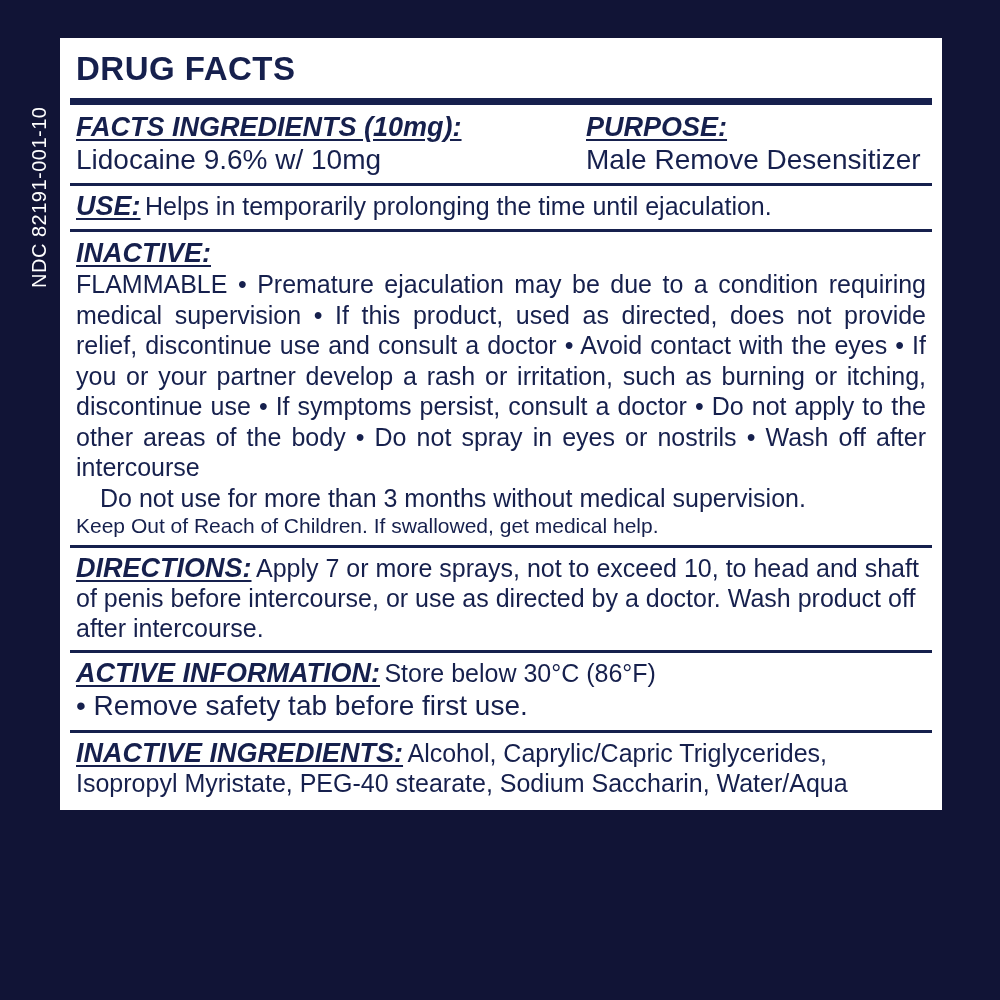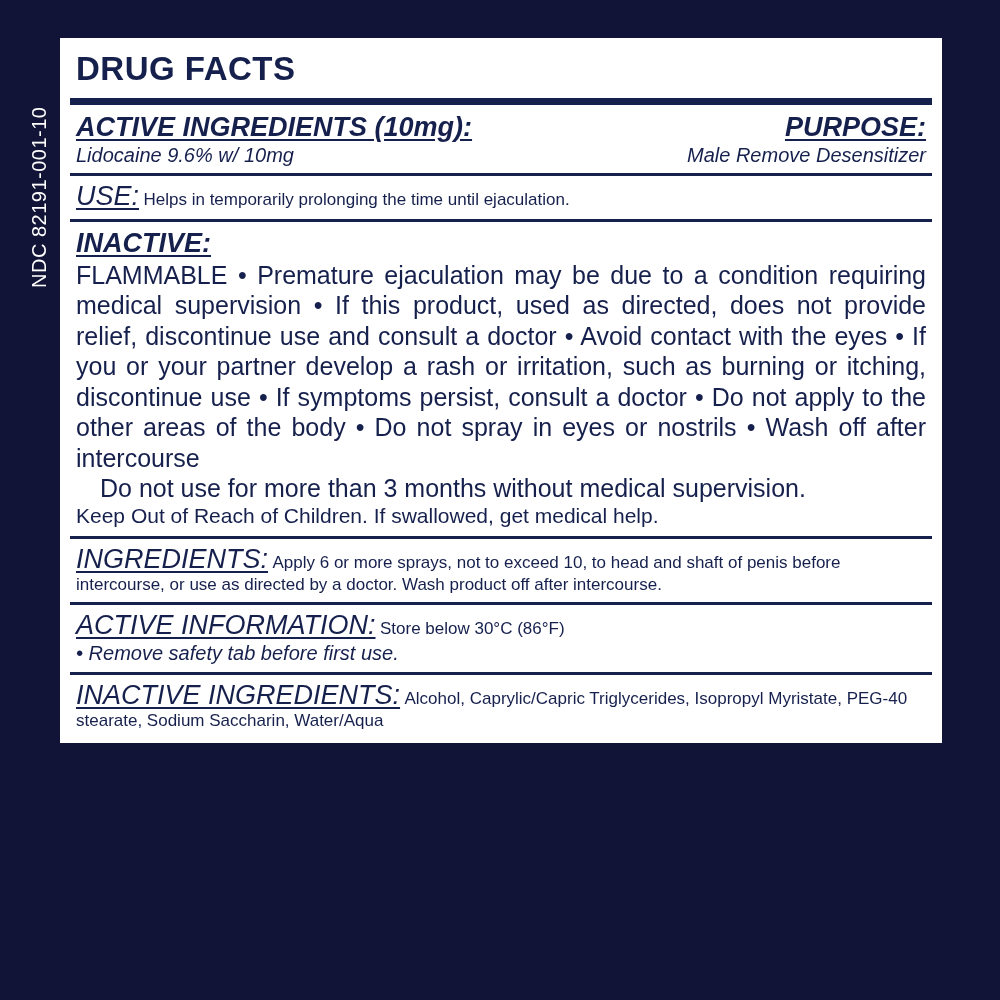--- a/index.html
+++ b/index.html
@@ -68,49 +68,48 @@
     color: #16204d;
     font-family: "Liberation Sans", sans-serif;
   }
   .two-col {
     display: flex;
     justify-content: space-between;
     align-items: flex-start;
     padding: 6px 16px 6px 16px;
   }
   .col-left { width: 58%; }
-  .col-right { width: 40%; text-align: right; }
+  .col-right { width: 40%; }
   .hdr {
     font-style: italic;
-    font-weight: normal;
+    font-weight: bold;
     font-size: 27px;
     text-decoration: underline;
     text-underline-offset: 3px;
     line-height: 1.15;
     display: inline;
   }
   .hdr-block {
     font-style: italic;
     font-weight: bold;
     font-size: 27px;
     text-decoration: underline;
     text-underline-offset: 3px;
     line-height: 1.2;
     display: block;
   }
   .body-text {
-    font-size: 17px;
+    font-size: 25px;
     line-height: 1.18;
     display: inline;
   }
   .body-block {
-    font-size: 20px;
+    font-size: 28px;
     line-height: 1.2;
     display: block;
-    font-style: italic;
   }
   .warn-body {
     font-size: 25px;
     line-height: 1.22;
     text-align: justify;
     text-align-last: left;
   }
   .warn-tight {
     font-size: 25px;
     line-height: 1.2;
@@ -130,21 +129,21 @@
   <div class="ndc">NDC 82191-001-10</div>
 
   <div class="panel">
 
     <div class="title">DRUG FACTS</div>
 
     <div class="rule-thick"></div>
 
     <div class="two-col">
       <div class="col-left">
-        <span class="hdr-block">ACTIVE INGREDIENTS (10mg):</span>
+        <span class="hdr-block">FACTS INGREDIENTS (10mg):</span>
         <span class="body-block">Lidocaine 9.6% w/ 10mg</span>
       </div>
       <div class="col-right">
         <span class="hdr-block">PURPOSE:</span>
         <span class="body-block">Male Remove Desensitizer</span>
       </div>
     </div>
 
     <div class="rule-thin"></div>
 
@@ -158,22 +157,22 @@
     <div class="section pad-sec">
       <span class="hdr-block">INACTIVE:</span>
       <div class="warn-body">FLAMMABLE • Premature ejaculation may be due to a condition requiring medical supervision • If this product, used as directed, does not provide relief, discontinue use and consult a doctor • Avoid contact with the eyes • If you or your partner develop a rash or irritation, such as burning or itching, discontinue use • If symptoms persist, consult a doctor • Do not apply to the other areas of the body • Do not spray in eyes or nostrils • Wash off after intercourse</div>
       <div class="warn-tight">Do not use for more than 3 months without medical supervision.</div>
       <div class="strongish">Keep Out of Reach of Children. If swallowed, get medical help.</div>
     </div>
 
     <div class="rule-thin"></div>
 
     <div class="section pad-sec">
-      <span class="hdr">INGREDIENTS:</span>
-      <span class="body-text">Apply 6 or more sprays, not to exceed 10, to head and shaft of penis before intercourse, or use as directed by a doctor. Wash product off after intercourse.</span>
+      <span class="hdr">DIRECTIONS:</span>
+      <span class="body-text">Apply 7 or more sprays, not to exceed 10, to head and shaft of penis before intercourse, or use as directed by a doctor. Wash product off after intercourse.</span>
     </div>
 
     <div class="rule-thin"></div>
 
     <div class="section pad-sec">
       <span class="hdr">ACTIVE INFORMATION:</span>
       <span class="body-text">Store below 30°C (86°F)</span>
       <div class="body-block">• Remove safety tab before first use.</div>
     </div>
 

